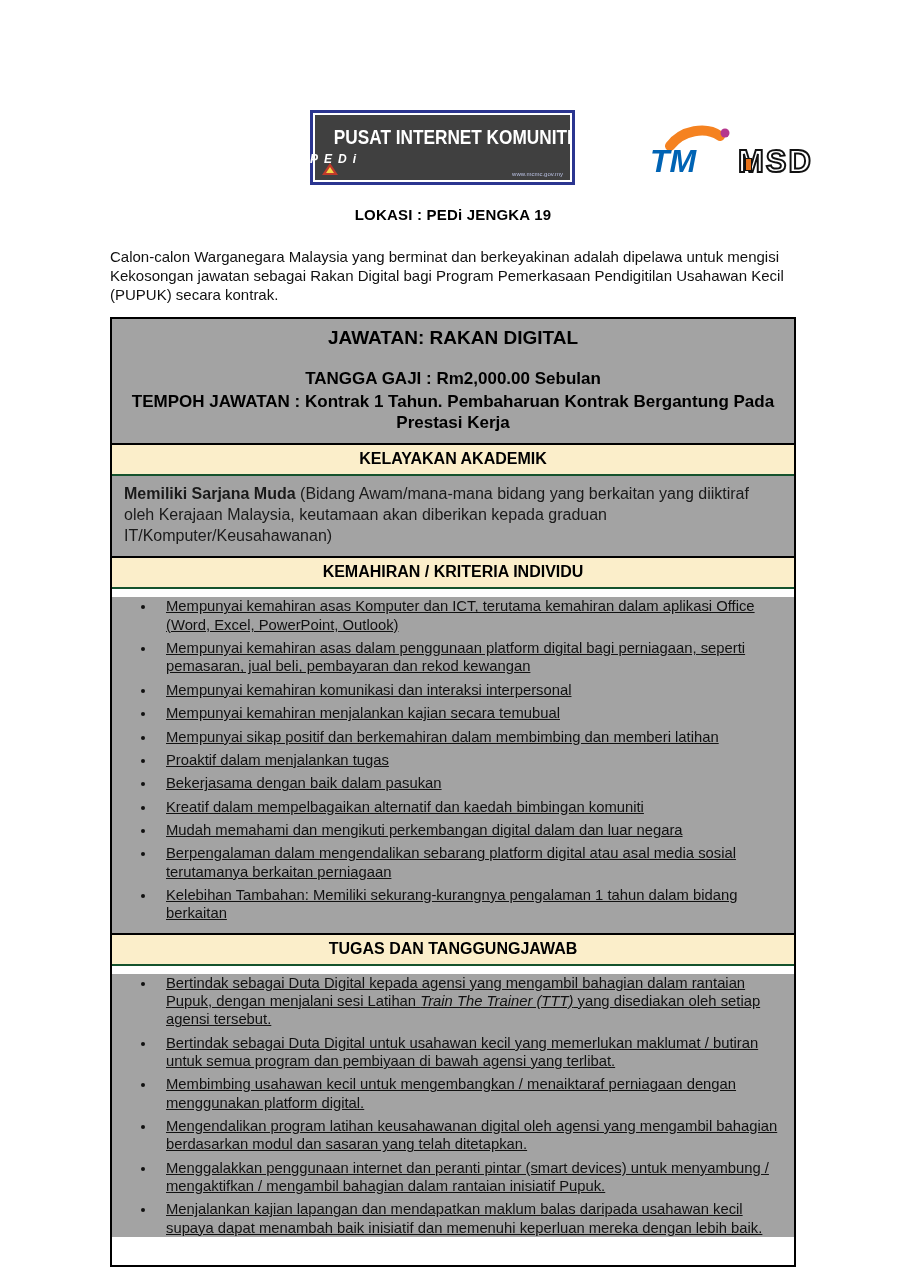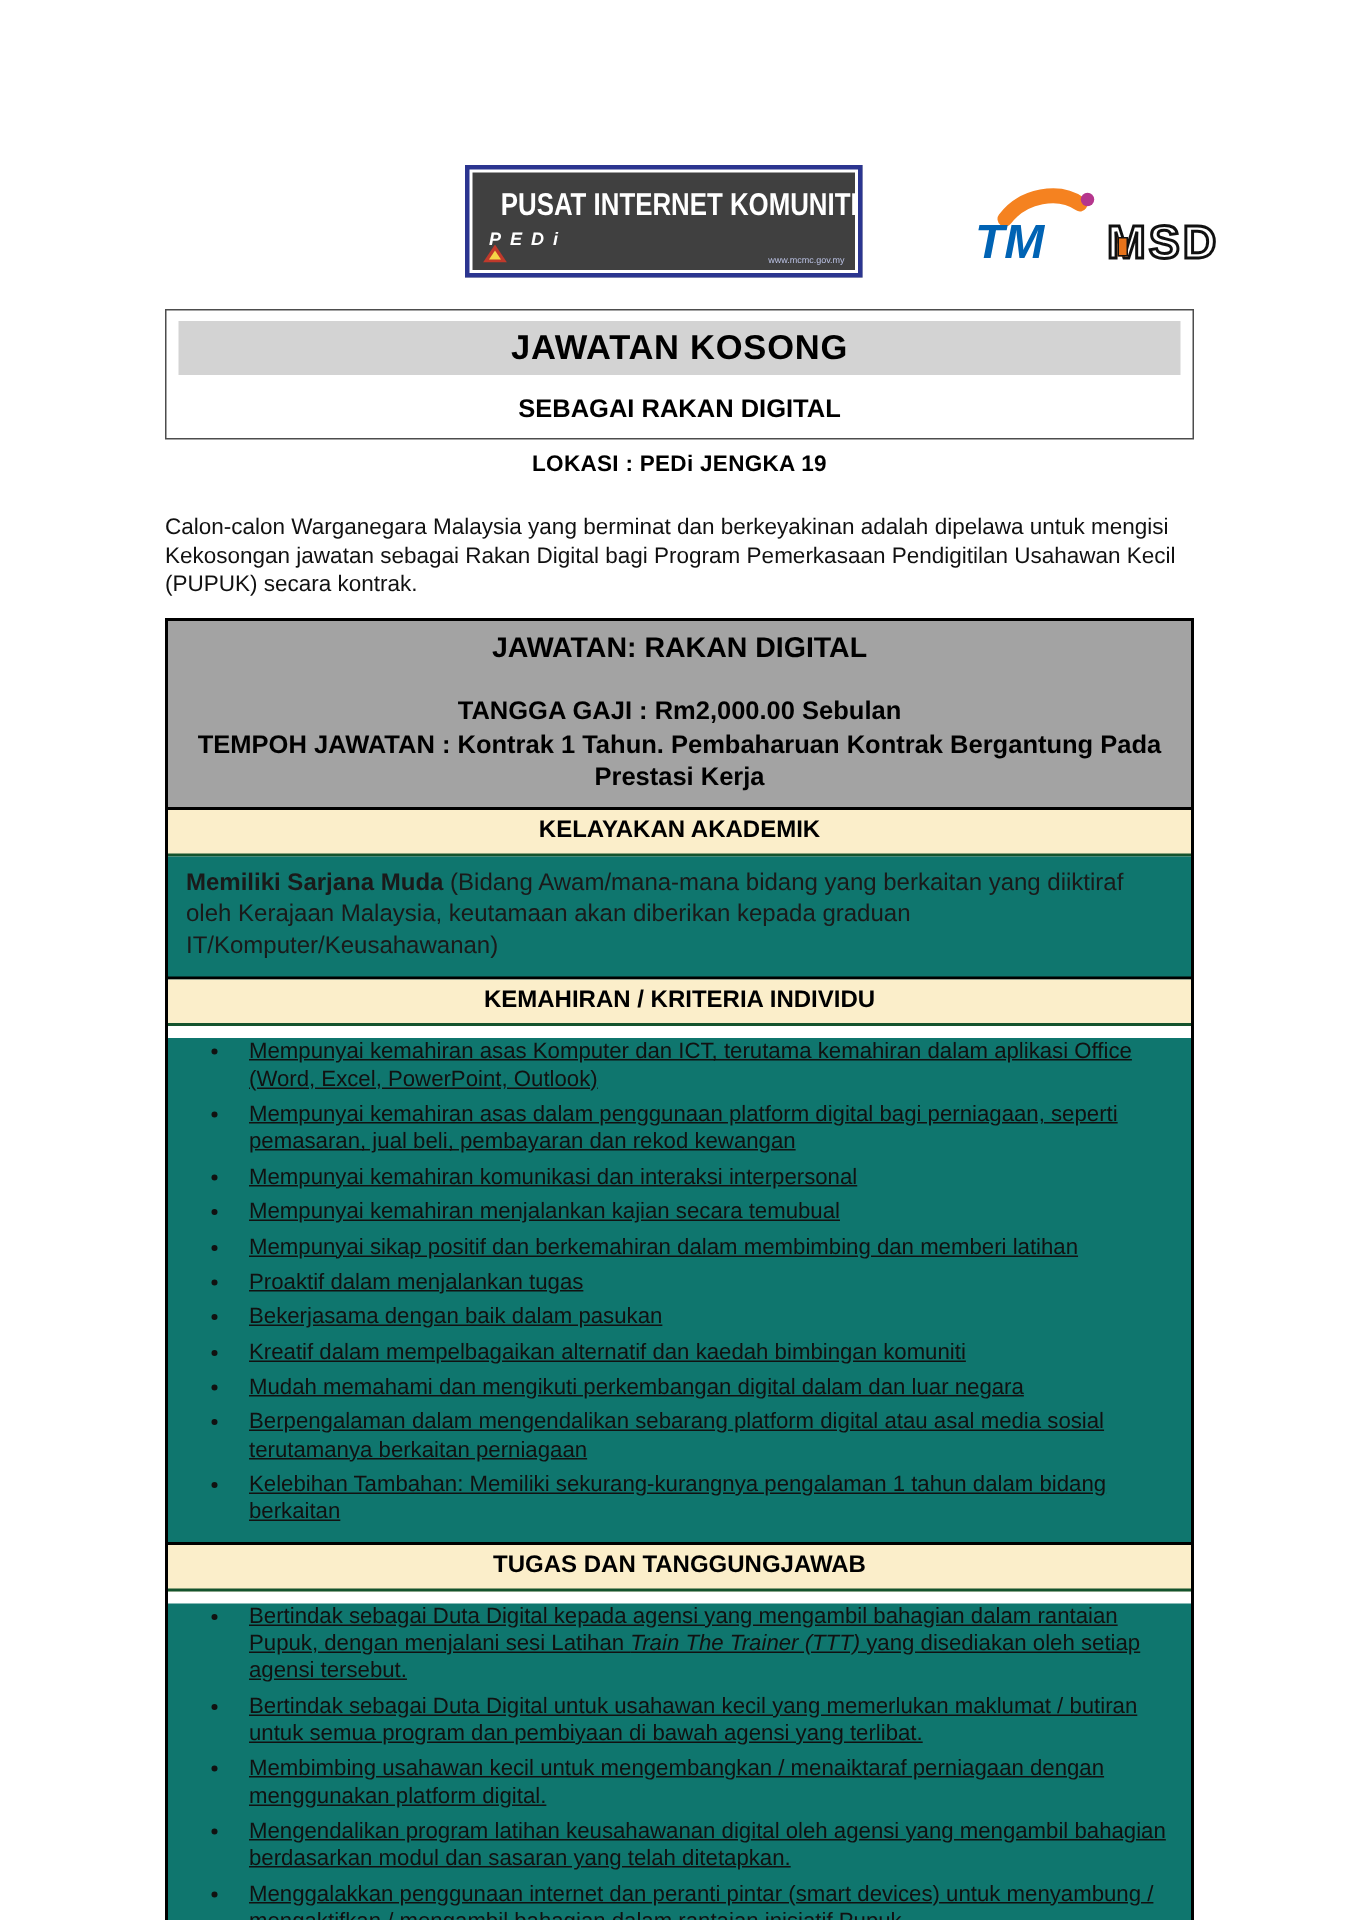--- a/index.html
+++ b/index.html
@@ -29,21 +29,21 @@
     box-shadow: inset 0 0 0 3px #2b3590, inset 0 0 0 5px #ffffff;
   }
   .pik-title {
     margin-top: 15px;
     color: #ffffff; font-weight: bold; font-size: 21px; white-space: nowrap;
     transform: scaleX(0.82); transform-origin: center;
     letter-spacing: 0px;
   }
   .pik-sub {
     color: #ffffff; font-weight: bold; font-style: italic;
-    font-size: 12px; letter-spacing: 6px; margin-top: 3px; padding-left: 16px;
+    font-size: 12px; letter-spacing: 6px; margin-top: 3px;
   }
   .pik-tri { position: absolute; left: 12px; bottom: 10px; }
   .pik-url { position: absolute; right: 12px; bottom: 8px; font-size: 6px; color: #b9c0e2; }
 
   .tm-logo { position: absolute; left: 538px; top: 16px; }
   .msd-logo { position: absolute; left: 628px; top: 38px; }
   .msd-text {
     font-weight: 800; font-size: 31px; line-height: 1;
     color: #ffffff; -webkit-text-stroke: 2px #111111;
     letter-spacing: 2px; position: relative;
@@ -69,21 +69,21 @@
     background: #a3a3a3; text-align: center; font-weight: bold; color: #000;
     padding: 8px 10px 10px 10px; border-bottom: 2px solid #000;
   }
   .pos-line1 { font-size: 19px; }
   .pos-line2 { font-size: 17px; margin-top: 20px; }
   .pos-line3 { font-size: 17px; margin-top: 2px; line-height: 1.25; }
   .sec-header {
     background: #fbeeca; text-align: center; font-weight: bold; font-size: 16px;
     color: #000; padding: 5px 0 6px 0; border-bottom: 2px solid #14532d;
   }
-  .sec-body { border-bottom: 2px solid #000; background: #0f766e; }
+  .sec-body { border-bottom: 2px solid #000; background: #a3a3a3; }
   .sec-body:last-child { border-bottom: none; }
   .academic-body { padding: 8px 12px 10px 12px; font-size: 16px; line-height: 1.3; text-align: left; }
   .academic-body .bold { font-weight: bold; }
 
   ul.bullets { margin: 8px 0 10px 0; padding-left: 44px; }
   ul.bullets li {
     font-size: 14.8px; line-height: 1.24; margin-bottom: 5px;
     padding-left: 10px; color: #111; text-decoration: underline;
   }
   ul.duty-bullets { margin-bottom: 28px; }
@@ -114,24 +114,20 @@
         <text x="2" y="48" font-family="Liberation Sans, sans-serif" font-size="32" font-weight="bold" font-style="italic" fill="#0063b4">TM</text>
       </svg>
     </div>
 
     <div class="msd-logo">
       <div class="msd-text">MSD</div>
       <div class="msd-rect"></div>
     </div>
   </div>
 
-  <div class="header-box">
-    <div class="title-bar">JAWATAN KOSONG</div>
-    <div class="subtitle">SEBAGAI RAKAN DIGITAL</div>
-  </div>
   <div class="location">LOKASI : PEDi JENGKA 19</div>
 
   <p class="intro">Calon-calon Warganegara Malaysia yang berminat dan berkeyakinan adalah dipelawa untuk mengisi Kekosongan jawatan sebagai Rakan Digital bagi Program Pemerkasaan Pendigitilan Usahawan Kecil (PUPUK) secara kontrak.</p>
 
   <div class="main-table">
 
     <div class="gray-box">
       <div class="pos-line1">JAWATAN: RAKAN DIGITAL</div>
       <div class="pos-line2">TANGGA GAJI : Rm2,000.00 Sebulan</div>
       <div class="pos-line3">TEMPOH JAWATAN : Kontrak 1 Tahun. Pembaharuan Kontrak Bergantung Pada Prestasi Kerja</div>

